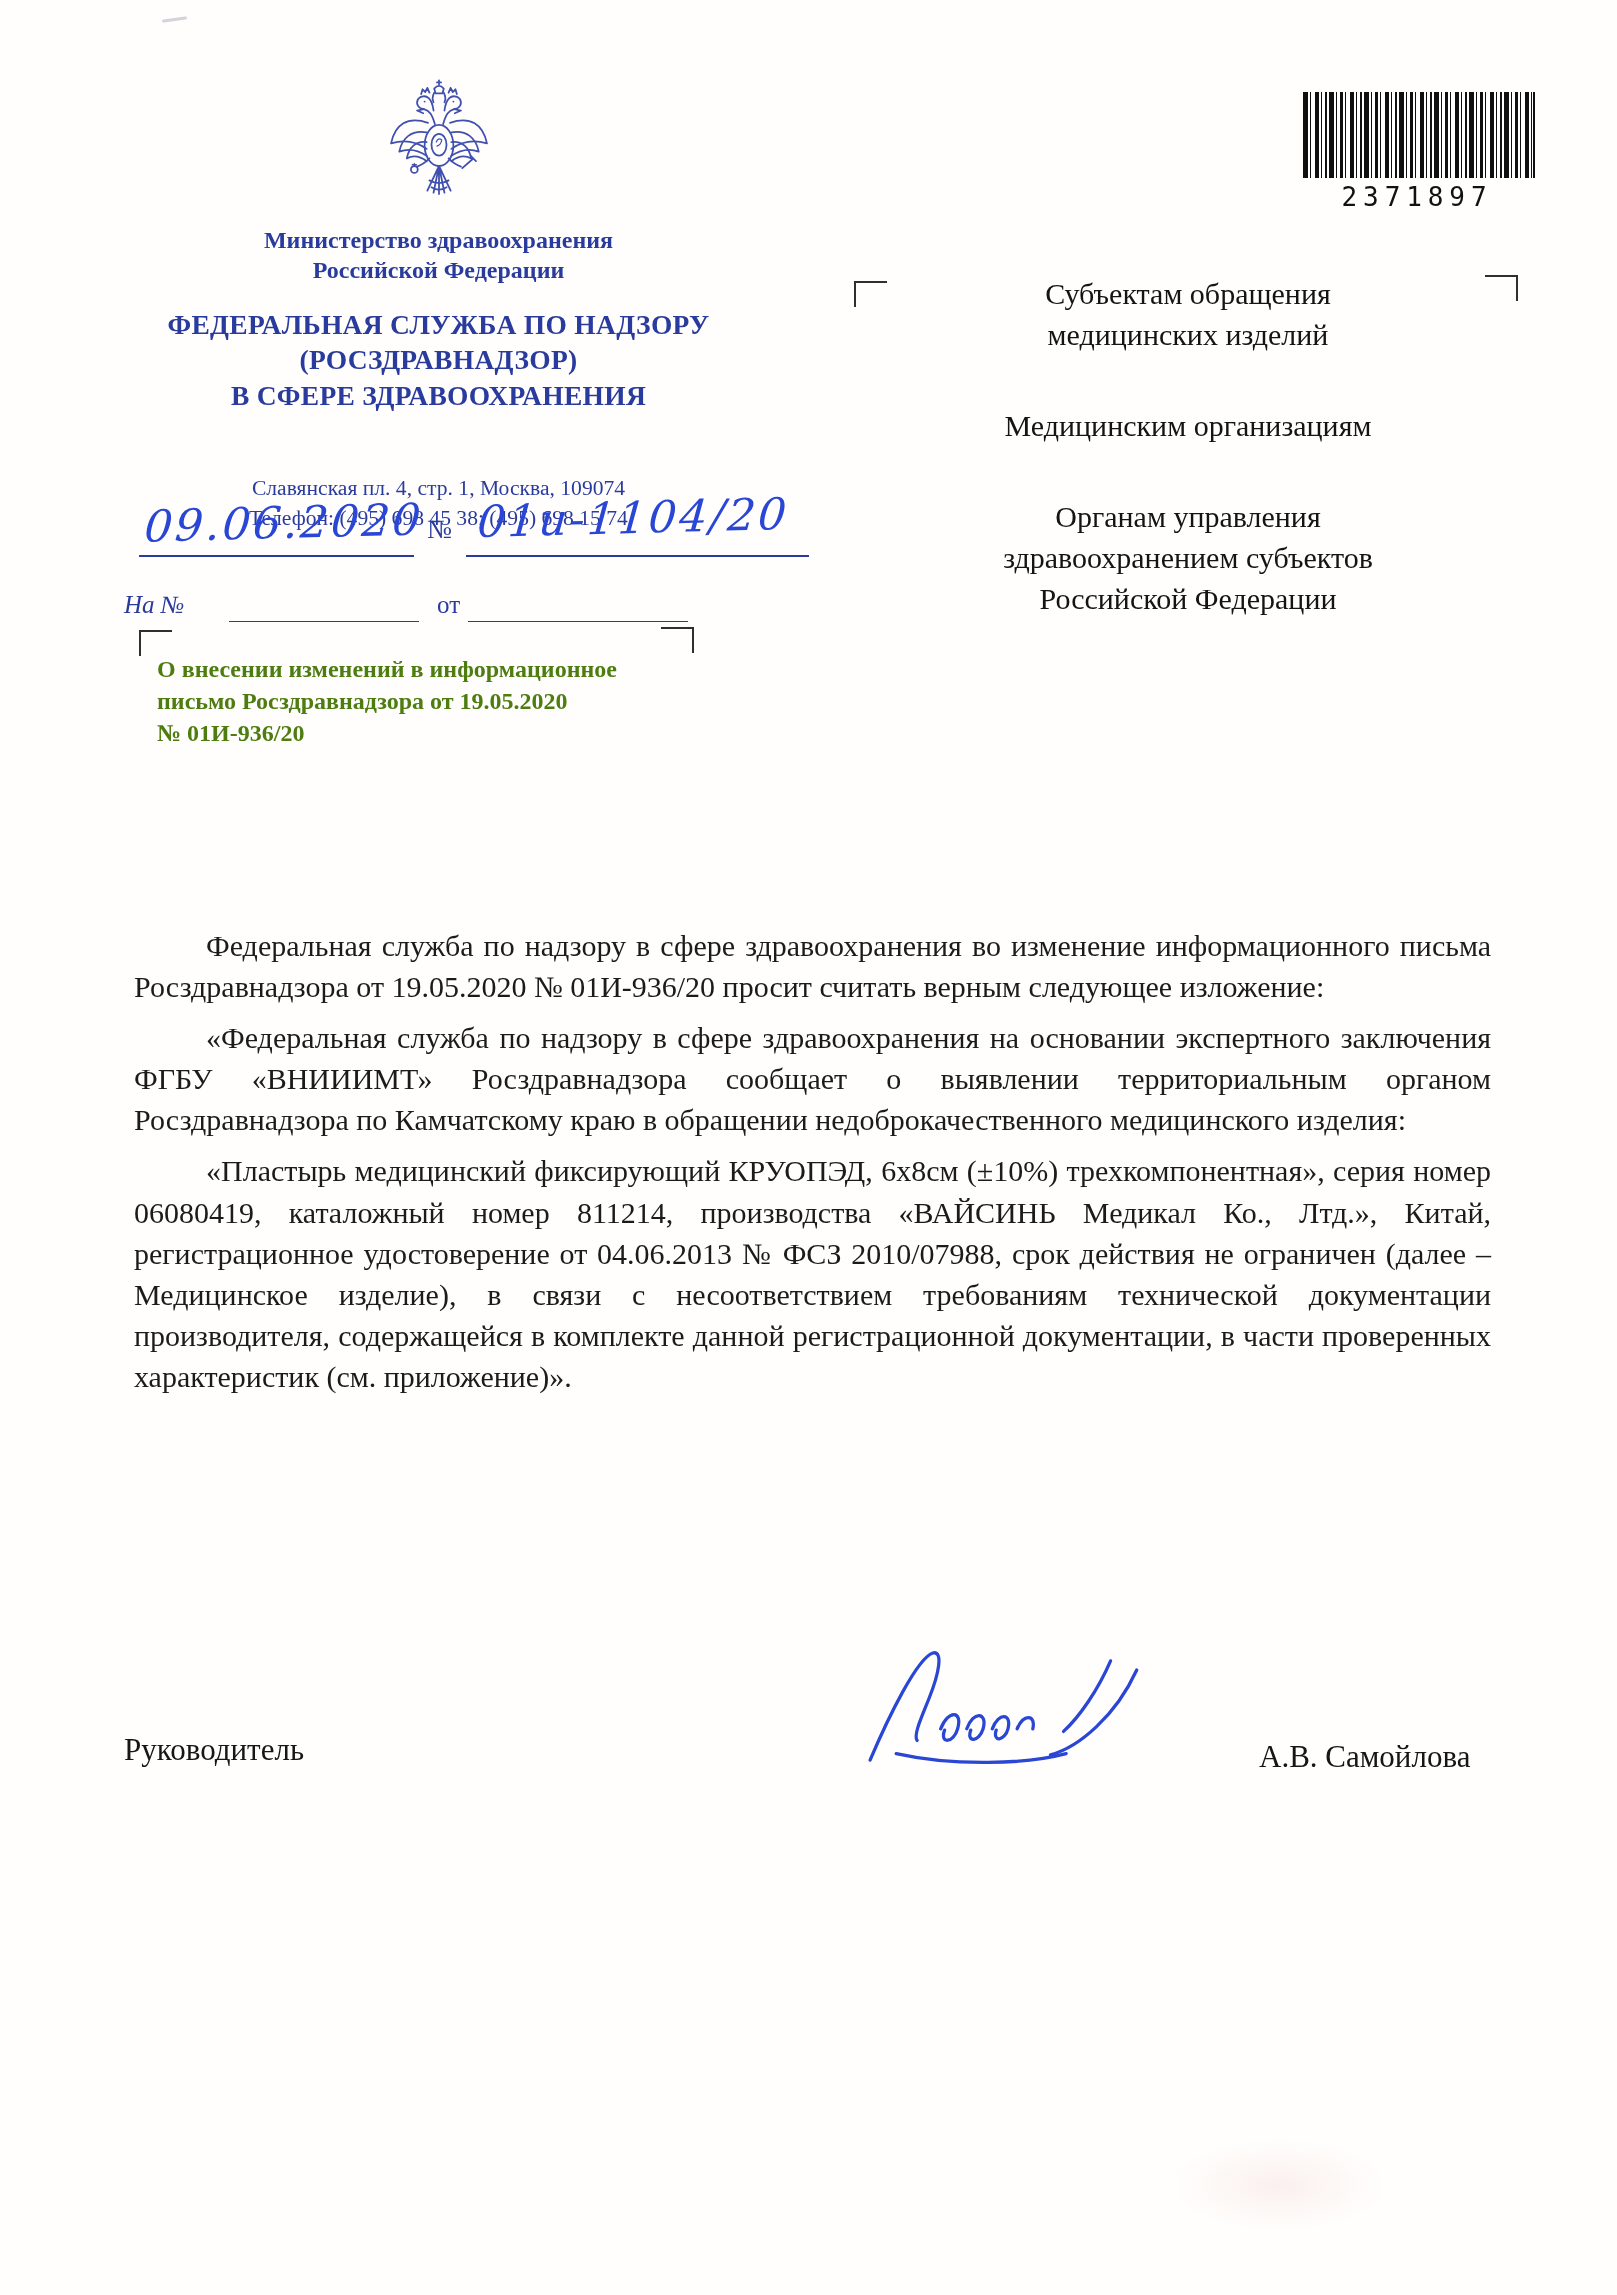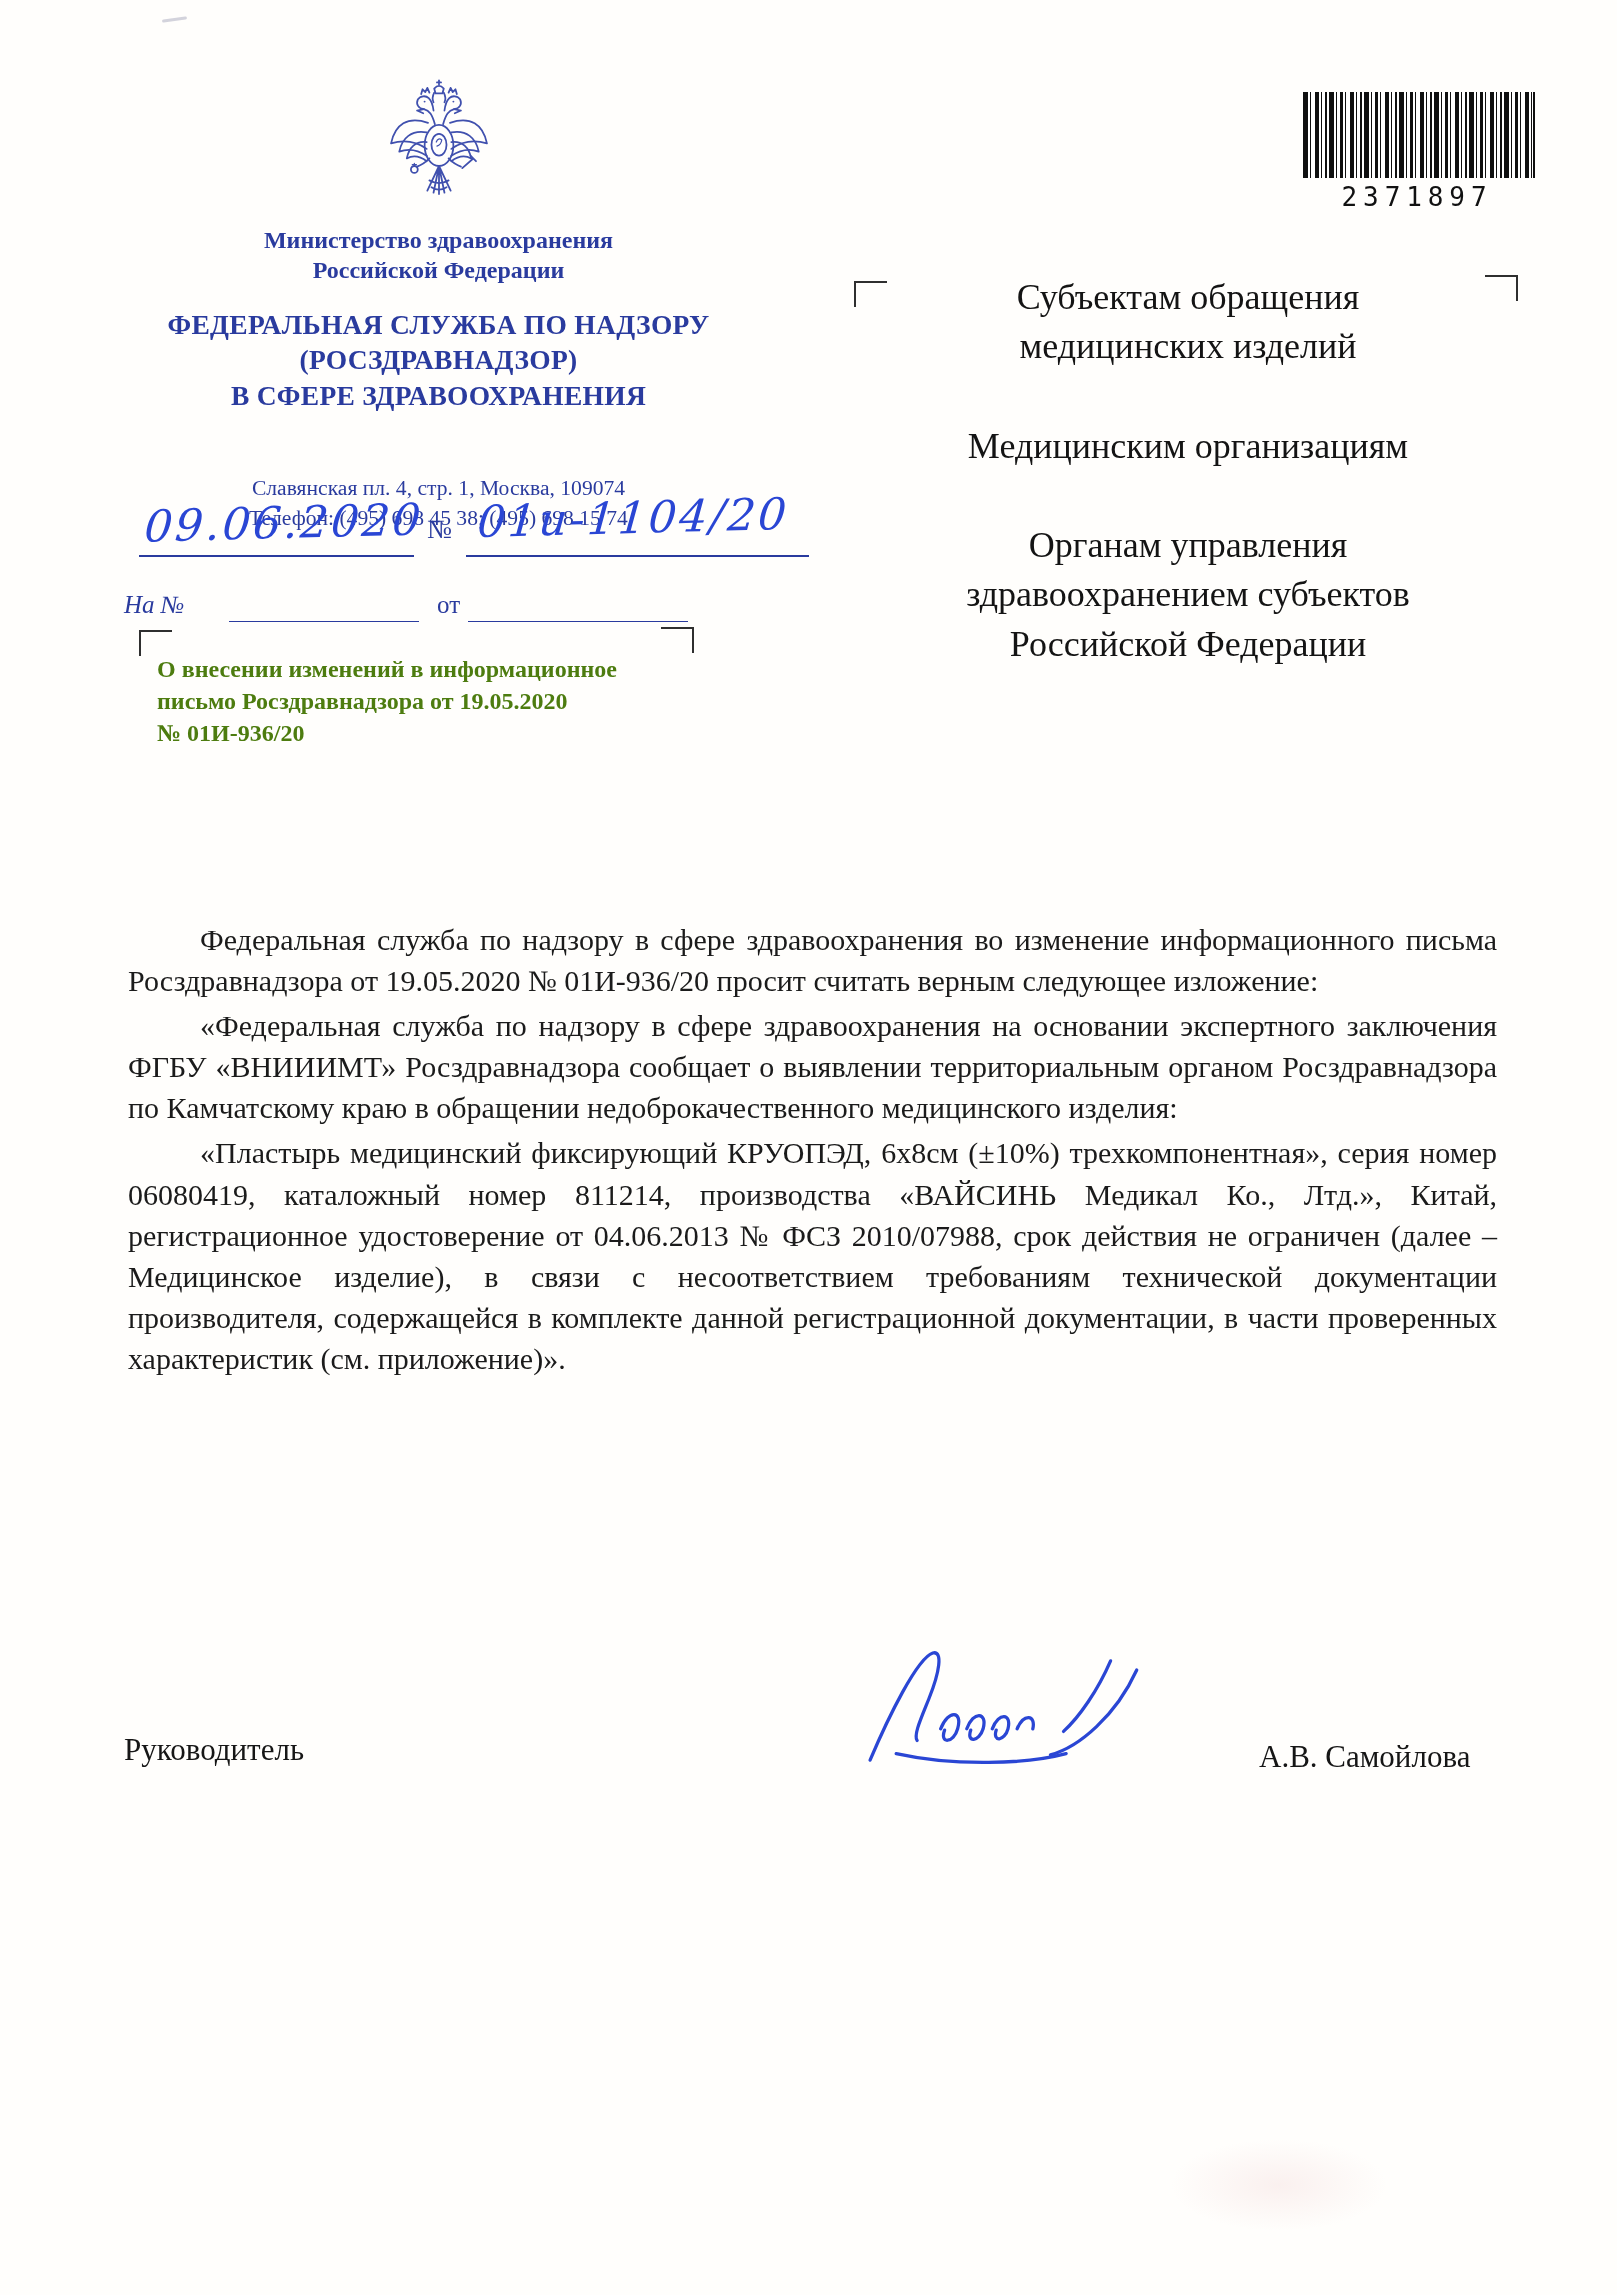--- a/index.html
+++ b/index.html
@@ -72,30 +72,30 @@
 
   
   .subject{
     position:absolute;left:157px;top:654px;width:556px;
     font-size:24px;line-height:1.33;color:#4d7c0f;font-weight:bold;
   }
 
   
   .addressees{
     position:absolute;left:864px;top:273px;width:648px;
-    text-align:center;font-size:36px;line-height:1.37;color:#141414;
+    text-align:center;font-size:30px;line-height:1.37;color:#141414;
   }
   .addressee{margin-bottom:50px;}
 
   
   .body{
     position:absolute;left:124px;top:915px;width:1377px;
     font-size:30px;line-height:1.37;text-align:justify;color:#1b1b1b;
   }
-  .body p{margin:4px;text-indent:72px;}
+  .body p{margin:10px;text-indent:72px;}
 
   
   .sig-title{position:absolute;left:124px;top:1732px;font-size:31px;color:#161616;}
   .sig-name{position:absolute;left:1233px;top:1739px;font-size:31px;color:#161616;white-space:nowrap;margin-left:26px;}
   .sig-stroke{position:absolute;left:857px;top:1632px;}
 
   
   .artifact-dash{
     position:absolute;left:162px;top:18.3px;width:25px;height:3.3px;
     background:#b6b6c6;opacity:.6;transform:rotate(-8deg);border-radius:2px;

